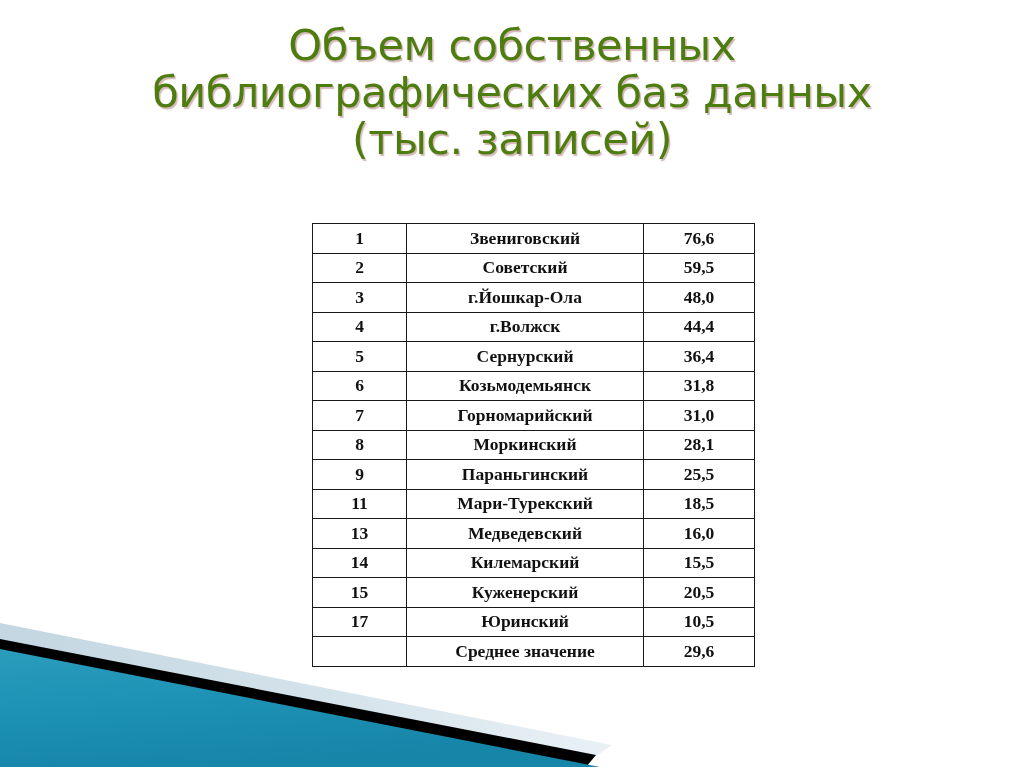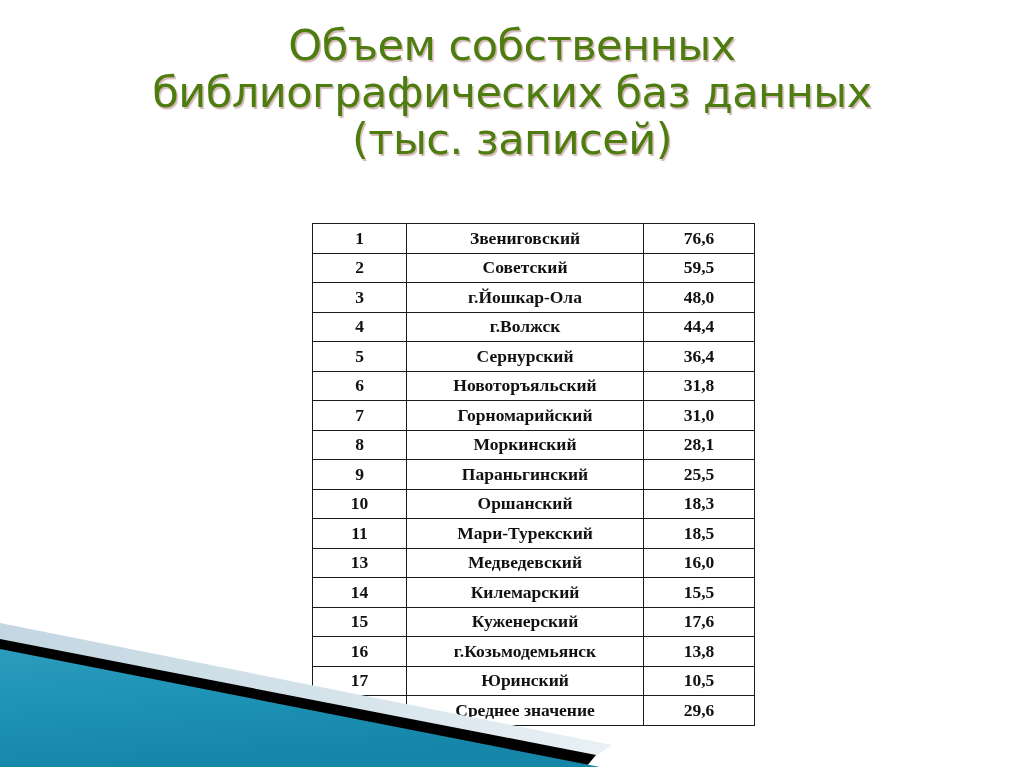--- a/index.html
+++ b/index.html
@@ -113,67 +113,57 @@
             <td class="col-name">г.Волжск</td>
             <td class="col-value">44,4</td>
           </tr>
           <tr>
             <td class="col-num">5</td>
             <td class="col-name">Сернурский</td>
             <td class="col-value">36,4</td>
           </tr>
           <tr>
             <td class="col-num">6</td>
-            <td class="col-name">Новоторъяльский</td>
+            <td class="col-name">Козьмодемьянск</td>
             <td class="col-value">31,8</td>
           </tr>
           <tr>
             <td class="col-num">7</td>
             <td class="col-name">Горномарийский</td>
             <td class="col-value">31,0</td>
           </tr>
           <tr>
             <td class="col-num">8</td>
             <td class="col-name">Моркинский</td>
             <td class="col-value">28,1</td>
           </tr>
           <tr>
             <td class="col-num">9</td>
             <td class="col-name">Параньгинский</td>
             <td class="col-value">25,5</td>
-          </tr>
-          <tr>
-            <td class="col-num">10</td>
-            <td class="col-name">Оршанский</td>
-            <td class="col-value">18,3</td>
           </tr>
           <tr>
             <td class="col-num">11</td>
             <td class="col-name">Мари-Турекский</td>
             <td class="col-value">18,5</td>
           </tr>
           <tr>
             <td class="col-num">13</td>
             <td class="col-name">Медведевский</td>
             <td class="col-value">16,0</td>
           </tr>
           <tr>
             <td class="col-num">14</td>
             <td class="col-name">Килемарский</td>
             <td class="col-value">15,5</td>
           </tr>
           <tr>
             <td class="col-num">15</td>
             <td class="col-name">Куженерский</td>
-            <td class="col-value">17,6</td>
-          </tr>
-          <tr>
-            <td class="col-num">16</td>
-            <td class="col-name">г.Козьмодемьянск</td>
-            <td class="col-value">13,8</td>
+            <td class="col-value">20,5</td>
           </tr>
           <tr>
             <td class="col-num">17</td>
             <td class="col-name">Юринский</td>
             <td class="col-value">10,5</td>
           </tr>
           <tr class="summary-row">
             <td class="col-num"></td>
             <td class="col-name">Среднее значение</td>
             <td class="col-value">29,6</td>

